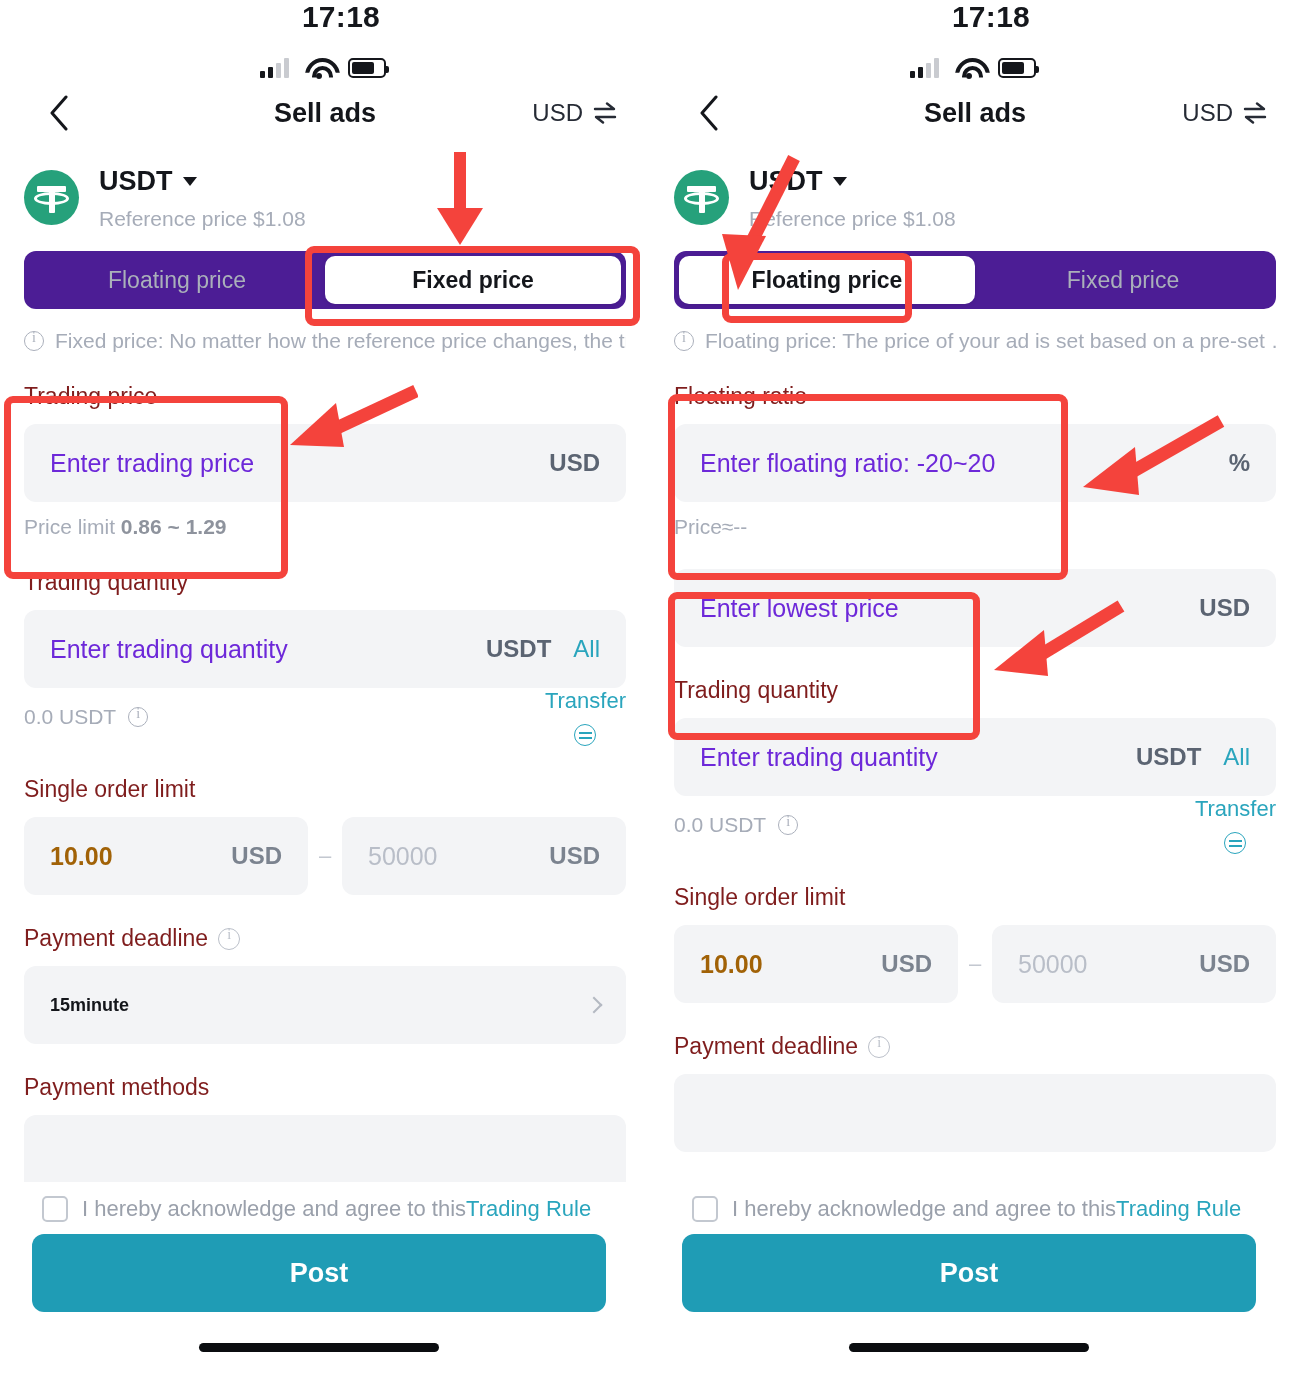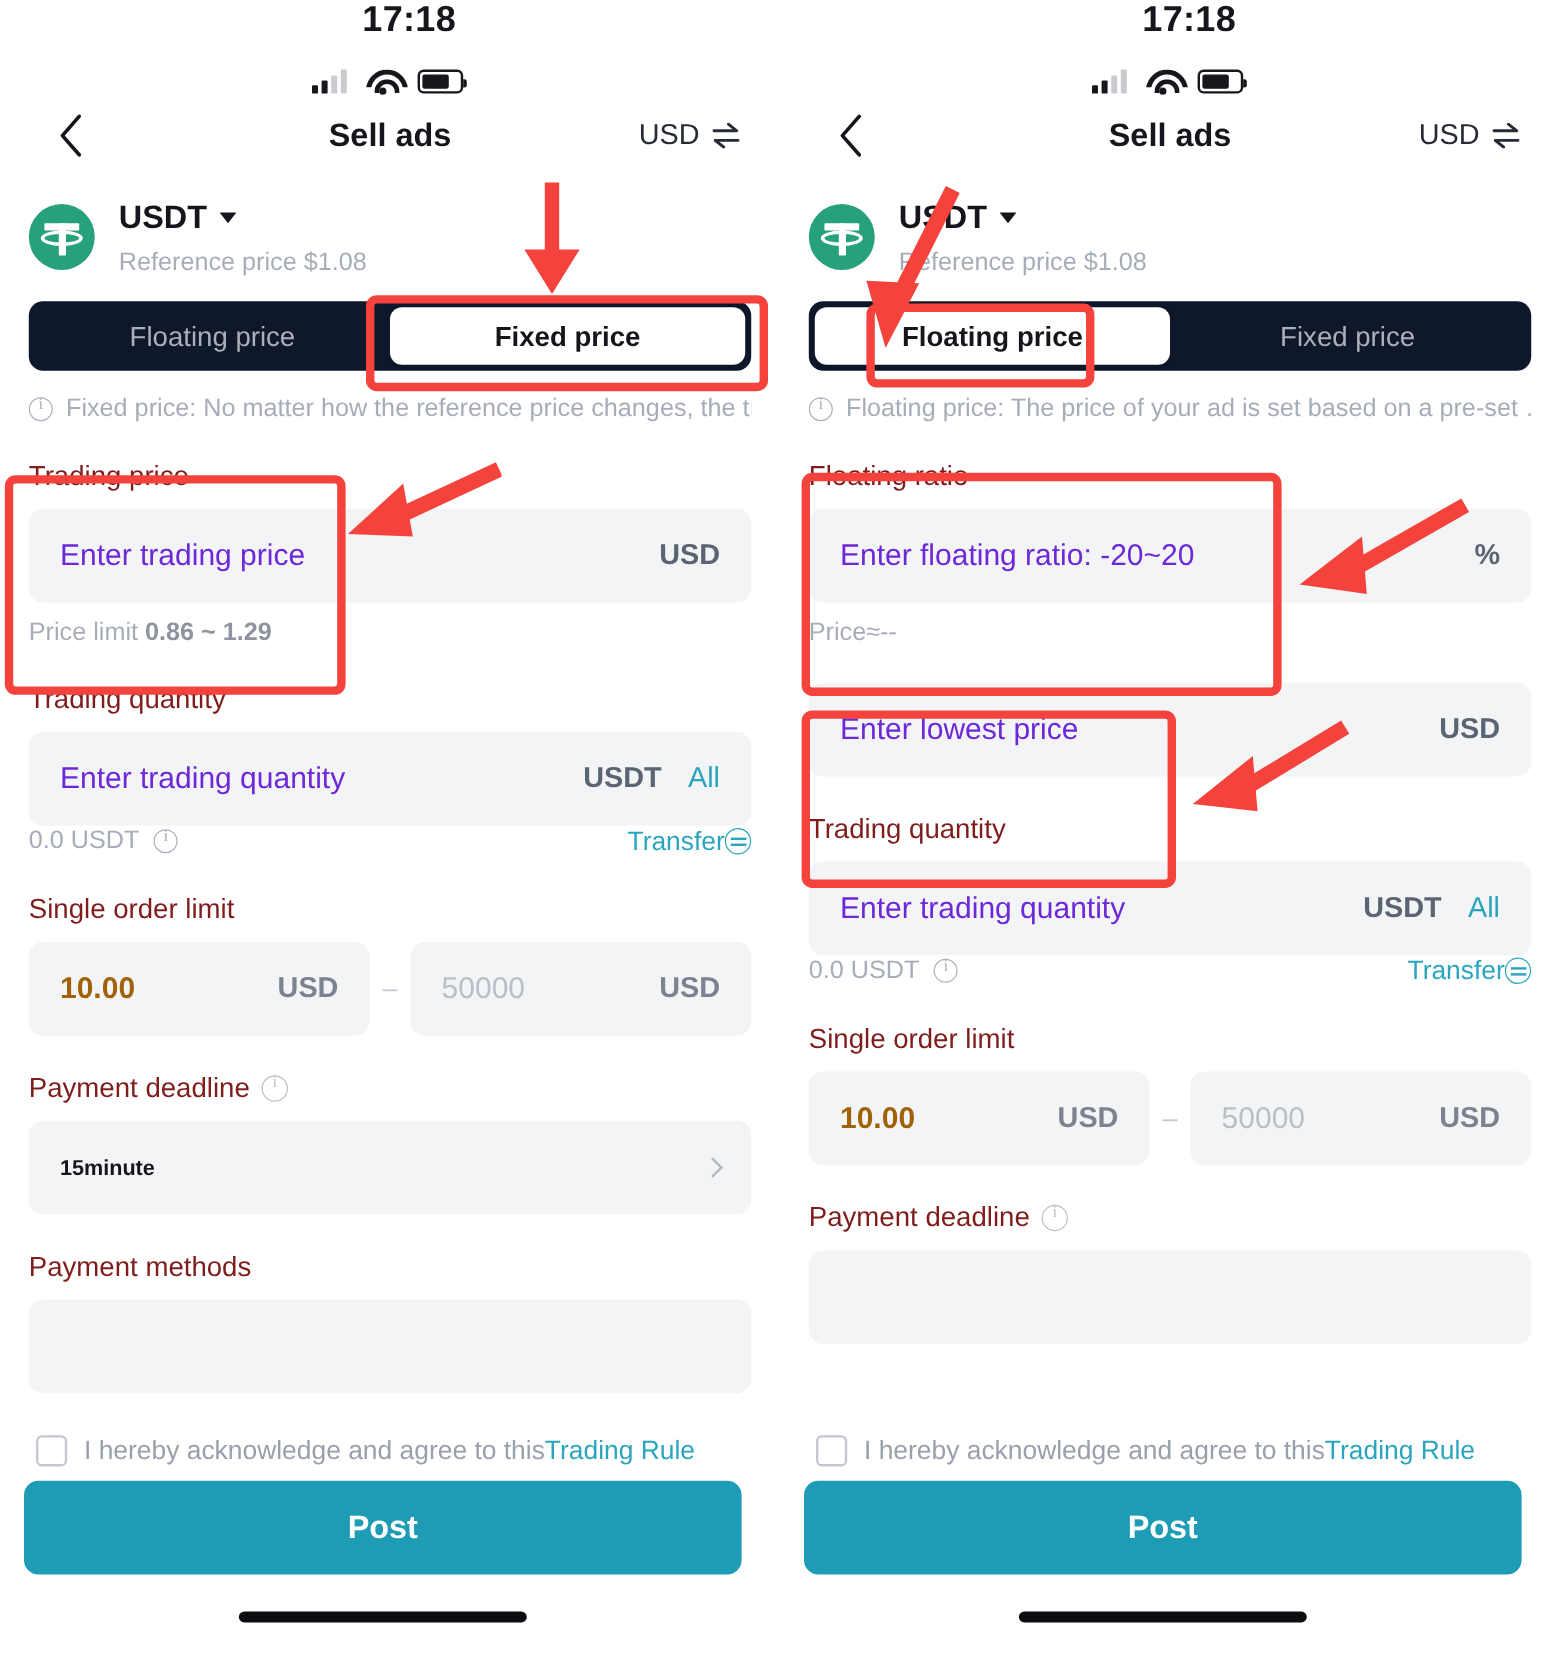--- a/index.html
+++ b/index.html
@@ -84,21 +84,21 @@
              border:3px solid #fff; border-radius:50%; background:transparent; }
   .coin-txt { margin-left: 20px; }
   .coin-name { font-size: 27px; font-weight: 700; color: #14161b;
                display:flex; align-items:center; gap:10px; }
   .caret { width:0;height:0;border-left:7px solid transparent;
            border-right:7px solid transparent;border-top:9px solid #14161b; }
   .coin-ref { font-size: 21px; color: #a6acb8; margin-top: 10px; }
 
   
   .seg {
-    margin: 20px 24px 0 24px; height: 58px; background:#0f172a;
+    margin: 20px 24px 0 24px; height: 58px; background:#4c1d95;
     border-radius: 12px; display: flex; padding: 5px;
   }
   .seg-item { flex: 1; display:flex; align-items:center; justify-content:center;
               font-size: 23px; border-radius: 10px; color:#aab0ba; }
   .seg-item.active { background:#fff; color:#14161b; font-weight:600;
               box-shadow: 0 1px 4px rgba(0,0,0,.10); }
 
   .hint { display:flex; align-items:center; gap:11px; margin: 20px 24px 0 24px;
           font-size: 21px; color:#a6acb8; white-space: nowrap; overflow: hidden; }
   .iic { flex:0 0 auto; width:20px; height:20px; border:1.7px solid currentColor;
@@ -117,21 +117,21 @@
   .fbox .ph { flex:1; font-size: 25px; color:#6d28d9; }
   .fbox .unit { font-size: 24px; font-weight: 700; color:#5b6472; }
   .fbox .unit.muted { color:#7b838f; }
   .fbox .all { font-size: 24px; color:#2aa5bd; margin-left: 22px; }
   .fnote { margin-top: 13px; font-size: 21px; color:#a6acb8; }
   .fnote b { color:#8e939d; font-weight:700; }
 
   .rowflex { display:flex; align-items:center; justify-content:space-between;
              }
   .bal { display:flex; align-items:center; gap:12px; font-size:21px; color:#a6acb8; }
-  .transfer { display:flex; align-items:center; font-size:22px; color:#2aa5bd; }
+  .transfer { display:flex; align-items:center; gap:10px; font-size:22px; color:#2aa5bd;flex-direction:column; }
   .tic { width:22px; height:22px; border:1.8px solid #2aa5bd; border-radius:50%;
          position:relative; }
   .tic::before, .tic::after{ content:""; position:absolute; left:4px; width:13px;
          height:1.8px; background:#2aa5bd; }
   .tic::before{ top:7px; } .tic::after{ top:12px; }
 
   .dual { display:flex; align-items:center; gap:0; margin-top:14px; }
   .dual .fbox { flex:1; margin-top:0; }
   .dual .dash { width:34px; text-align:center; color:#c3c8d0; font-size:22px; }
   .val { flex:1; font-size:25px; font-weight:700; color:#a16207; }
@@ -139,21 +139,21 @@
 
   .selbox { margin-top:14px; height:78px; background:#f3f4f6; border-radius:12px;
             display:flex; align-items:center; padding: 0 26px; }
   .selbox .sv { flex:1; font-size:18px; font-weight:700; color:#14161b; }
   .chev { width:12px; height:12px; border-right:2.6px solid #b4b9c2;
           border-top:2.6px solid #b4b9c2; transform: rotate(45deg); }
 
   .pmstub { margin-top:14px; height:78px; background:#f3f4f6; border-radius:12px; }
 
   
-  .footer { position:absolute; left:0; right:12px; bottom:0; background:#fff; padding: 0 20px; }
+  .footer { position:absolute; left:0; right:12px; bottom:0; background:#fff; padding: 0 32px; }
   .agree { display:flex; align-items:center; gap:14px; padding: 14px 0 12px 10px; }
   .cbx { width:26px; height:26px; border:2px solid #c3c8d0; border-radius:5px; flex:0 0 auto; }
   .agree-txt { font-size:22px; color:#9aa0ab; }
   .agree-txt a { color:#2aa5bd; text-decoration:none; }
   .postbtn { height: 78px; border-radius: 12px; background:#1f9cb5; color:#fff;
              font-size: 27px; font-weight: 700; display:flex; align-items:center;
              justify-content:center; border:none; width:100%; }
   .homebar { height: 70px; display:flex; align-items:center; justify-content:center; }
   .homebar i { display:block; width:240px; height:9px; background:#0b0d10; border-radius:6px; }
 

